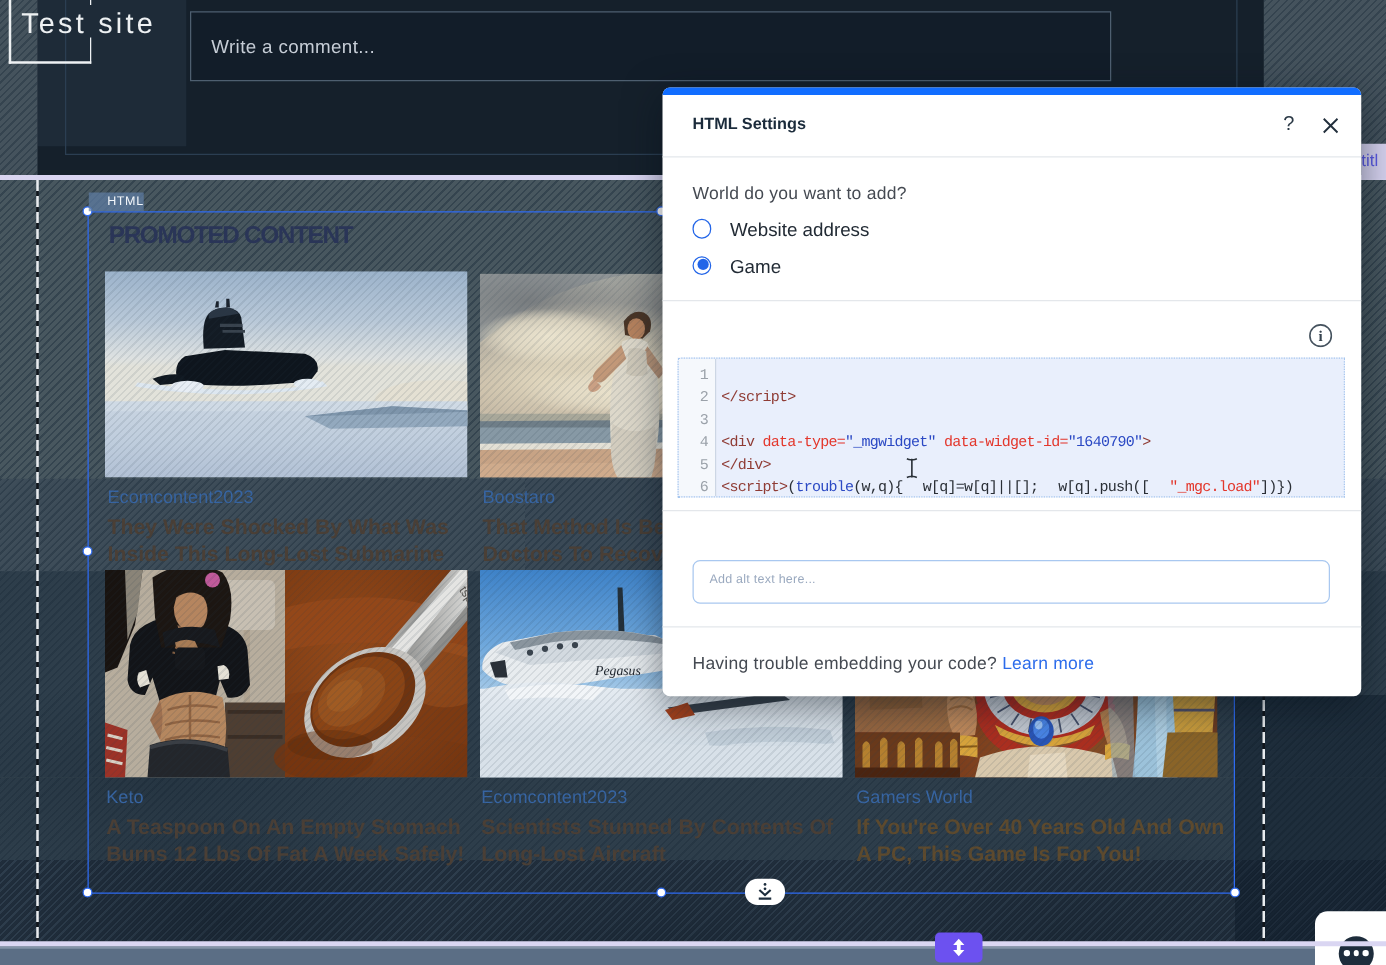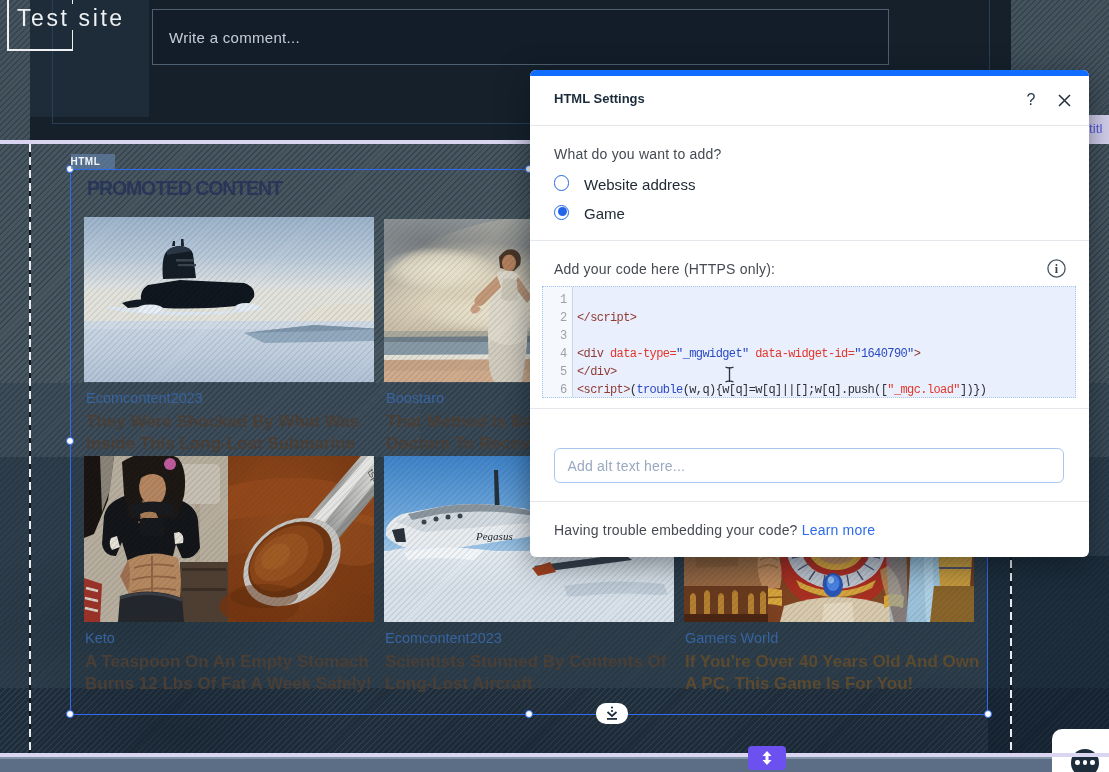--- a/index.html
+++ b/index.html
@@ -48,21 +48,21 @@
   #botBand { left:0; top:756.6px; width:1109px; height:15.4px; background:#5b6e85; box-shadow:inset 0 2px 0 #8494a8; z-index:29; }
 
   
   .dashv { position:absolute; top:144.4px; width:1.7px; height:608.6px;
     background:repeating-linear-gradient(180deg, #e9ecef 0 8.5px, #11161c 8.5px 13px); z-index:5; }
 
   
   #selBox { left:70px; top:168.5px; width:918px; height:546px; border:1.5px solid #2e6bf2; z-index:6; }
   .handle { position:absolute; width:8px; height:8px; border-radius:50%; background:#fff; border:1.8px solid #2e6bf2; z-index:7; }
   #htmlLabel { left:70.5px; top:153.5px; width:44.5px; height:15.5px; background:rgba(94,125,164,0.72); z-index:7;
-    color:#f2f6fa; font-size:10px; font-weight:bold; text-align:left; line-height:15.5px; letter-spacing:0.5px; }
+    color:#f2f6fa; font-size:10px; font-weight:normal; text-align:right; line-height:15.5px; letter-spacing:0.5px; }
 
   
   #pill { left:596px; top:703.2px; width:31.7px; height:20.5px; background:#fff; border-radius:10px; z-index:8;
     display:flex; align-items:center; justify-content:center; }
 
   
   #purpleBtn { left:747.5px; top:746px; width:38.5px; height:24px; background:#6c51f0; border-radius:4px; z-index:34;
     display:flex; align-items:center; justify-content:center; color:#fff; font-size:14px; }
 
   
@@ -82,24 +82,24 @@
   .radio { position:absolute; left:24px; width:15.5px; height:15.5px; border:1.8px solid #2265e8; border-radius:50%; background:#fff; }
   .radioLbl { position:absolute; left:54.5px; font-size:15px; color:#222b35; }
   #radioDot { position:absolute; left:28.2px; top:137.2px; width:9px; height:9px; background:#2265e8; border-radius:50%; }
 
   #codeBox { position:absolute; left:12px; top:216px; width:534.5px; height:111.5px; background:#e9effc;
     border:1px dotted #a6c6ee; font-family:"Liberation Mono",monospace; font-size:12px; letter-spacing:-0.6px; overflow:hidden; }
   #gutter { position:absolute; left:0; top:0; width:30px; height:100%; background:#f5f8fc; border-right:1px solid #ccd6e4; }
   .lineno { position:absolute; right:5px; color:#9aa1a9; width:30px; text-align:right; }
   .codeline { position:absolute; left:34.5px; white-space:pre; color:#2a2f36; }
   .tg { color:#8f3b34; } .at { color:#e3362b; } .vl { color:#2b49c4; } .fn { color:#2b49c4; }
-  .ul { border-bottom:1.4px solid #e3362b; }
+  .ul { border-bottom:1.4px solid #e3362b;margin-left:16px; }
 
   #altInput { position:absolute; left:24.5px; top:377.5px; width:510px; height:35.5px; border:1px solid #a9c8f0; border-radius:6px; }
-  #altPh { position:absolute; left:38px; top:387.5px; font-size:14px; color:#9aa9bf; letter-spacing:0.2px; }
+  #altPh { position:absolute; left:38px; top:387.5px; font-size:10px; color:#9aa9bf; letter-spacing:0.2px; }
   #trouble { position:absolute; left:24.5px; top:451.5px; font-size:14px; color:#454a52; letter-spacing:0.2px; }
   #trouble a { color:#2c6ceb; text-decoration:none; }
 
   #titl { left:1089px; top:115px; width:20px; height:28px; background:#d6d2ef; z-index:19; color:#5a5ae4; font-size:13.5px; line-height:28px; }
 </style>
 </head>
 <body>
 
 <div class="abs" id="canvasTop"></div>
 <div class="abs" id="logoPanel"></div>
@@ -424,29 +424,28 @@
 
 <div class="abs" id="dialog">
   <div id="dlgBar"></div>
   <div id="dlgTitle">HTML Settings</div>
   <div id="dlgHelp">?</div>
   <svg id="dlgClose" style="position:absolute;" width="15" height="15" viewBox="0 0 15 15">
       <path d="M2 2 L13 13 M13 2 L2 13" stroke="#222f3c" stroke-width="1.5" fill="none"></path>
     </svg>
   <div class="divider" style="top:54.5px;"></div>
 
-  <div class="dlgLabel" style="top:76px;">What do you want to add?</div>
+  <div class="dlgLabel" style="top:76px;">World do you want to add?</div>
   <div class="radio" style="top:105.2px;"></div>
   <div class="radioLbl" style="top:105.5px;">Website address</div>
   <div class="radio" style="top:134.8px;"></div>
   <div id="radioDot"></div>
   <div class="radioLbl" style="top:135px;">Game</div>
   <div class="divider" style="top:170px;"></div>
 
-  <div class="dlgLabel" style="top:190.5px;">Add your code here (HTTPS only):</div>
   <svg class="abs" style="left:517px; top:189px;" width="19" height="19" viewBox="0 0 19 19">
     <circle cx="9.5" cy="9.5" r="8.6" fill="none" stroke="#45525e" stroke-width="1.3"></circle>
     <text x="9.5" y="14" font-family="Liberation Serif" font-size="12" fill="#36434f" text-anchor="middle" font-weight="bold">i</text>
   </svg>
 
   <div id="codeBox">
     <div id="gutter">
       <div class="lineno" style="top:6px;">1</div>
       <div class="lineno" style="top:24px;">2</div>
       <div class="lineno" style="top:42px;">3</div>

